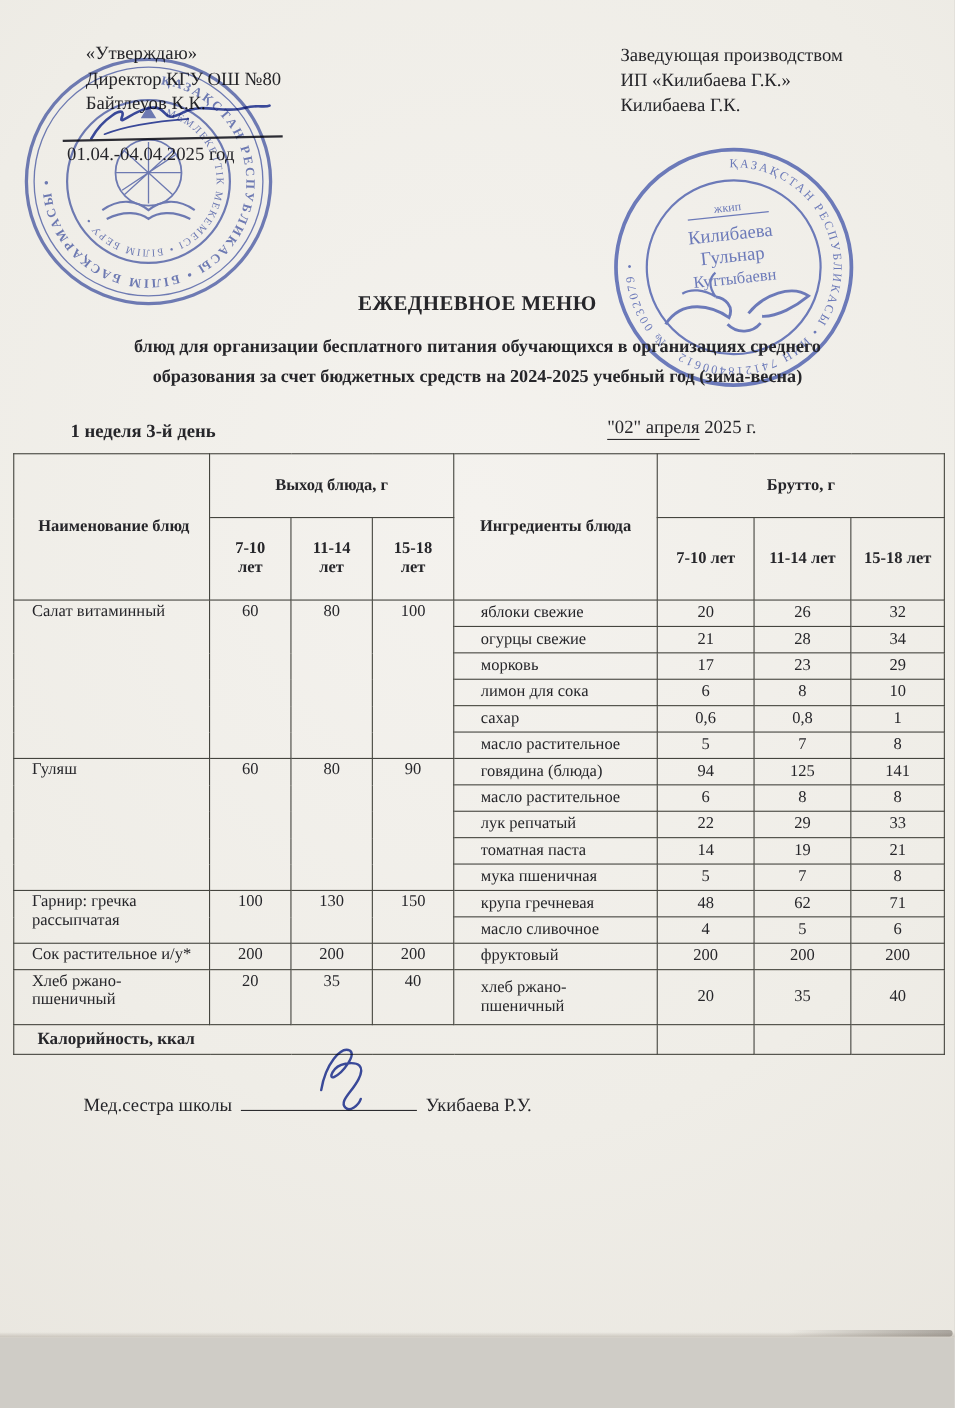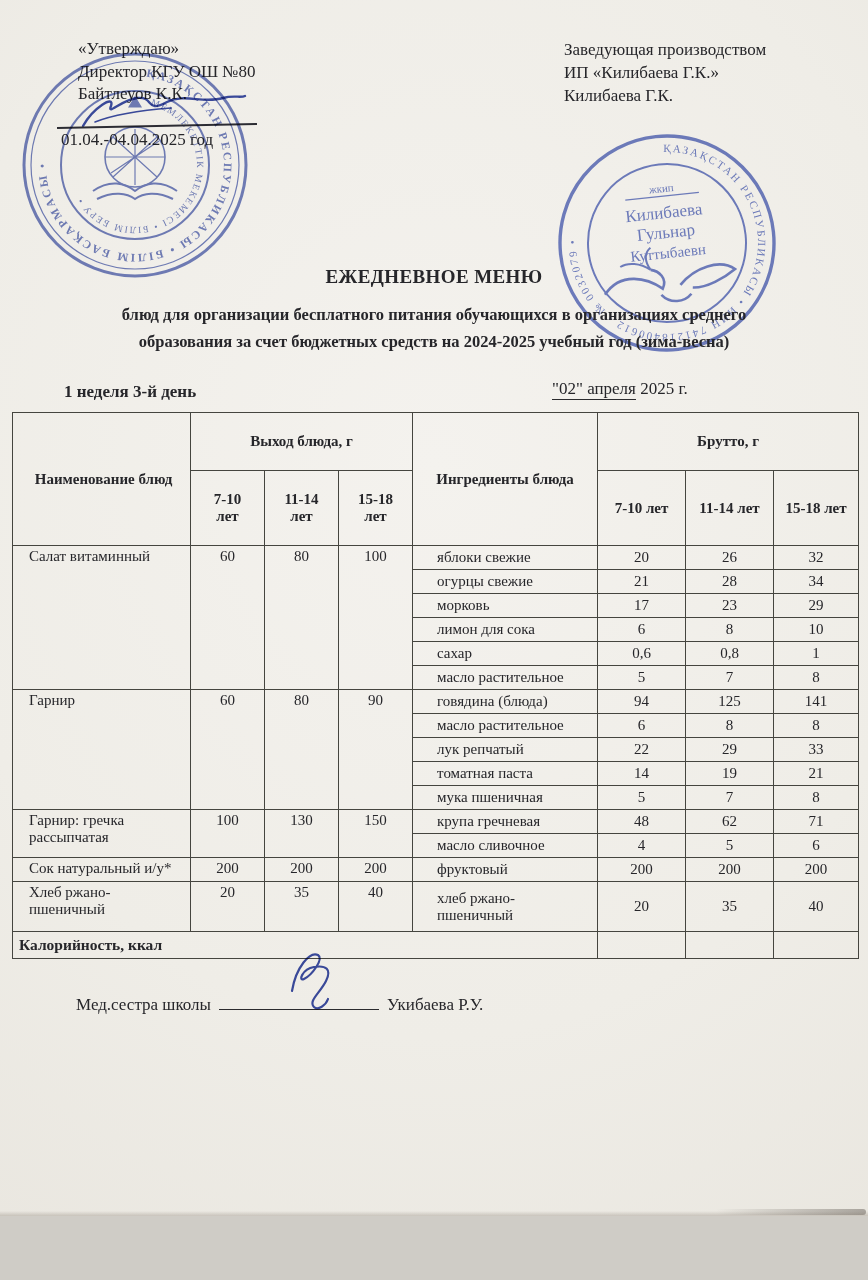--- a/index.html
+++ b/index.html
@@ -27,21 +27,21 @@
   .menu th{font-weight:bold;font-size:15px;text-align:center;padding:20px 2px;}
   .menu th.dish-h{text-align:center;padding-left:6px;}
   .menu thead tr:first-child{height:28px;}
   .menu thead tr:last-child{height:46px;}
   .menu tbody tr{height:24px;}
   .menu td.dish{text-align:left;padding-left:16px;vertical-align:top;padding-top:2px;white-space:pre-line;font-size:15px;}
   .menu td.ing{text-align:left;padding-left:24px;white-space:pre-line;font-size:15px;}
   .menu td.num{text-align:center;font-size:15px;}
   .menu td.numtop{text-align:center;vertical-align:top;padding-top:2px;font-size:15px;}
   .menu tfoot tr{height:27px;}
-  .menu td.cal{font-weight:bold;text-align:left;padding-left:6px;font-size:15.5px;}
+  .menu td.cal{font-weight:bold;text-align:left;padding-left:21px;font-size:15.5px;}
   .nurse{position:absolute;left:76px;top:995px;font-size:17px;}
   .nurse .fill-line{display:inline-block;width:160px;border-bottom:1.6px solid #2b2b2e;height:14px;margin:0 8px;}
   .stamp{position:absolute;opacity:.8;mix-blend-mode:multiply;}
   .sig{position:absolute;mix-blend-mode:multiply;}
 </style>
 </head>
 <body>
 
 <div class="photo">
 
@@ -184,21 +184,21 @@
           <td class="num">0,8</td>
           <td class="num">1</td>
         </tr>
         <tr>
           <td class="ing">масло растительное</td>
           <td class="num">5</td>
           <td class="num">7</td>
           <td class="num">8</td>
         </tr>
         <tr>
-          <td class="dish" rowspan="5">Гарнир</td>
+          <td class="dish" rowspan="5">Гуляш</td>
           <td class="numtop" rowspan="5">60</td>
           <td class="numtop" rowspan="5">80</td>
           <td class="numtop" rowspan="5">90</td>
           <td class="ing">говядина (блюда)</td>
           <td class="num">94</td>
           <td class="num">125</td>
           <td class="num">141</td>
         </tr>
         <tr>
           <td class="ing">масло растительное</td>
@@ -234,21 +234,21 @@
           <td class="num">62</td>
           <td class="num">71</td>
         </tr>
         <tr>
           <td class="ing">масло сливочное</td>
           <td class="num">4</td>
           <td class="num">5</td>
           <td class="num">6</td>
         </tr>
         <tr>
-          <td class="dish">Сок натуральный и/у*</td>
+          <td class="dish">Сок растительное и/у*</td>
           <td class="numtop">200</td>
           <td class="numtop">200</td>
           <td class="numtop">200</td>
           <td class="ing">фруктовый</td>
           <td class="num">200</td>
           <td class="num">200</td>
           <td class="num">200</td>
         </tr>
         <tr style="height: 50px;">
           <td class="dish">Хлеб ржано-

